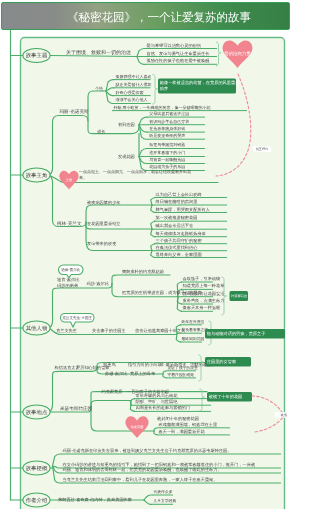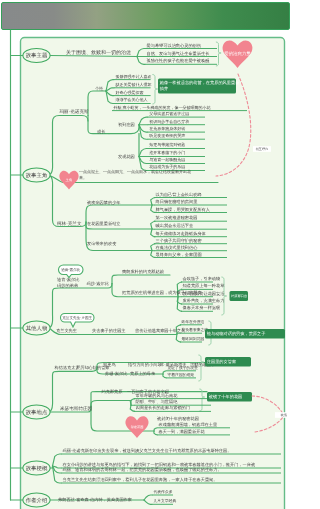--- a/index.html
+++ b/index.html
@@ -18,20 +18,21 @@
 .ul{stroke:#4CAE6B;stroke-width:1.0;fill:none;}
 .brc{stroke:#9DD2AD;stroke-width:1.0;fill:none;}
 .dash{stroke:#EE8A96;stroke-width:1.1;fill:none;stroke-dasharray:2.6 2.2;stroke-linecap:round;}
 </style>
 </head>
 <body>
 
 <div id="stage">
 <div class="hdr">
 <div class="cover"></div>
+<div class="hdr-title">《秘密花园》，一个让爱复苏的故事</div>
 </div>
 <svg class="layer" viewBox="0 0 300 509">
       <rect x="20.5" y="37.5" width="264" height="478" rx="4" fill="#F1F8EA" stroke="#65BC88" stroke-width="1.4"></rect>
       <path class="ln" d="M 10.5,30 L 10.5,500"></path>
       <path class="ln" d="M 10.5,55.5 L 23.5,55.5"></path>
       <path class="ln" d="M 10.5,175 L 23.5,175"></path>
       <path class="ln" d="M 10.5,328 L 23.5,328"></path>
       <path class="ln" d="M 10.5,412 L 23.5,412"></path>
       <path class="ln" d="M 10.5,468 L 23.5,468"></path>
       <path class="ln" d="M 10.5,500 L 23.5,500"></path>

